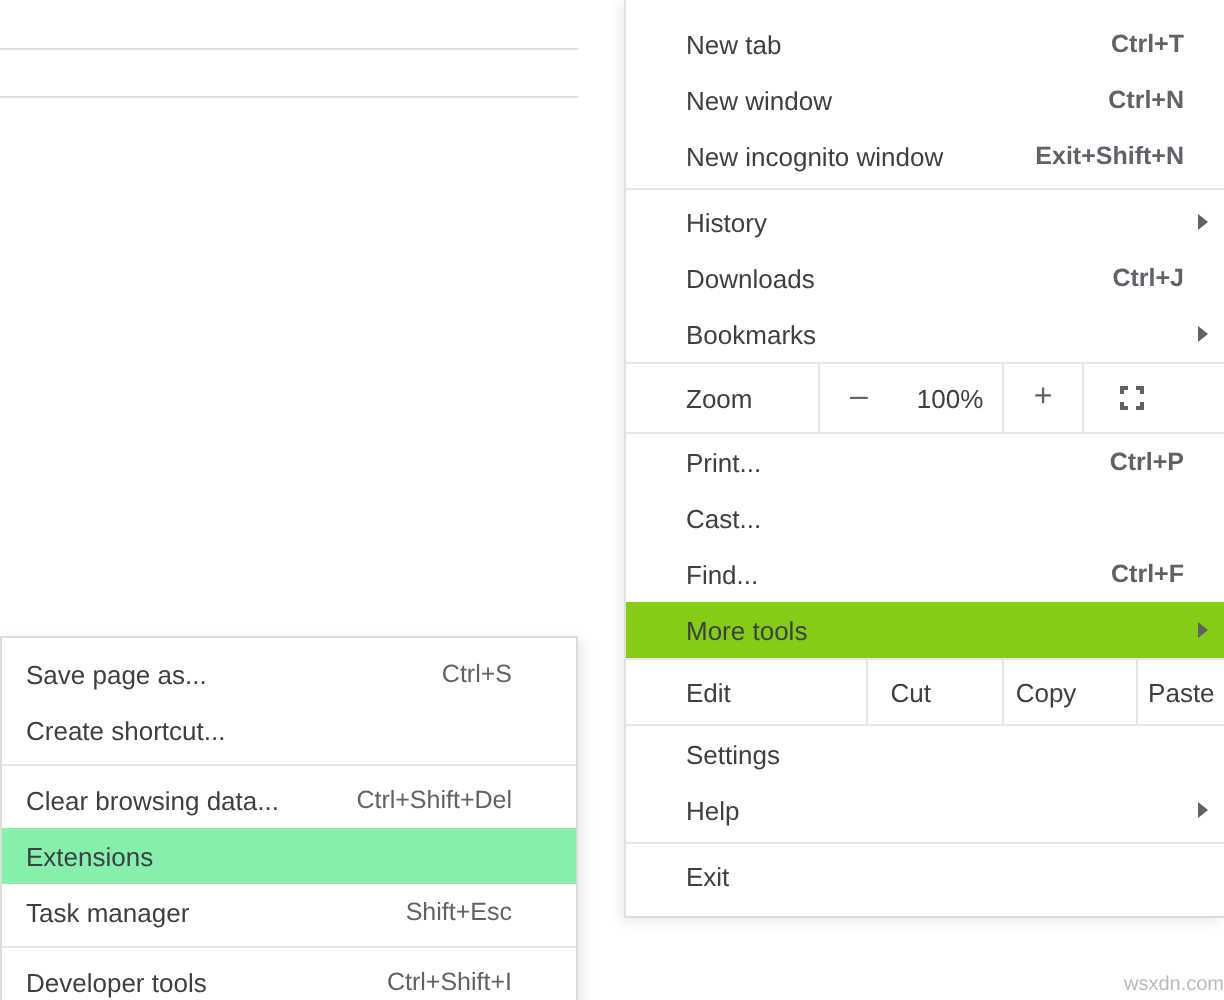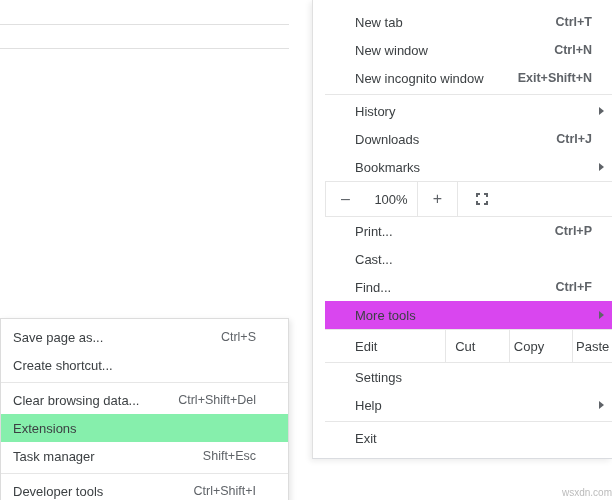--- a/index.html
+++ b/index.html
@@ -28,30 +28,29 @@
   }
   .main-menu {
     position: absolute;
     right: 0;
     top: 0;
     width: 300px;
     background: #fff;
     border-left: 1px solid #e0e0e0;
     border-bottom: 1px solid #dadce0;
     box-shadow: -2px 2px 6px rgba(0,0,0,0.08);
-    padding-left: 12px;
   }
   .menu-item {
     display: flex;
     align-items: center;
     justify-content: space-between;
     padding: 6px 20px 6px 30px;
     height: 28px;
   }
-  .menu-item.hover { background: #d946ef; text-align: right; }
+  .menu-item.hover { background: #84cc16; text-align: right; }
   .menu-item .shortcut { color: #5f6368; font-size: 12.5px; font-weight: bold; }
   .submenu-arrow {
     width: 0; height: 0;
     border-top: 4px solid transparent;
     border-bottom: 4px solid transparent;
     border-left: 5px solid #5f6368;
     position: absolute;
     right: 8px;
   }
   .divider { border-top: 1px solid #e6e6e6; margin: 2px 0; }
@@ -150,20 +149,21 @@
   <div class="menu-item">
     <span>Downloads</span>
     <span class="shortcut">Ctrl+J</span>
   </div>
   <div class="menu-item rel">
     <span>Bookmarks</span>
     <span class="submenu-arrow"></span>
   </div>
 
   <div class="zoom-row">
+    <span class="zoom-label">Zoom</span>
     <span class="zoom-btn">–</span>
     <span class="zoom-pct">100%</span>
     <span class="zoom-btn">+</span>
     <span class="zoom-full">
       <svg width="14" height="14" viewBox="0 0 14 14">
         <path d="M1 1h4v2H3v2H1V1zm12 0v4h-2V3H9V1h4zM1 13V9h2v2h2v2H1zm12 0H9v-2h2V9h2v4z" fill="#5f6368"></path>
       </svg>
     </span>
   </div>
 

